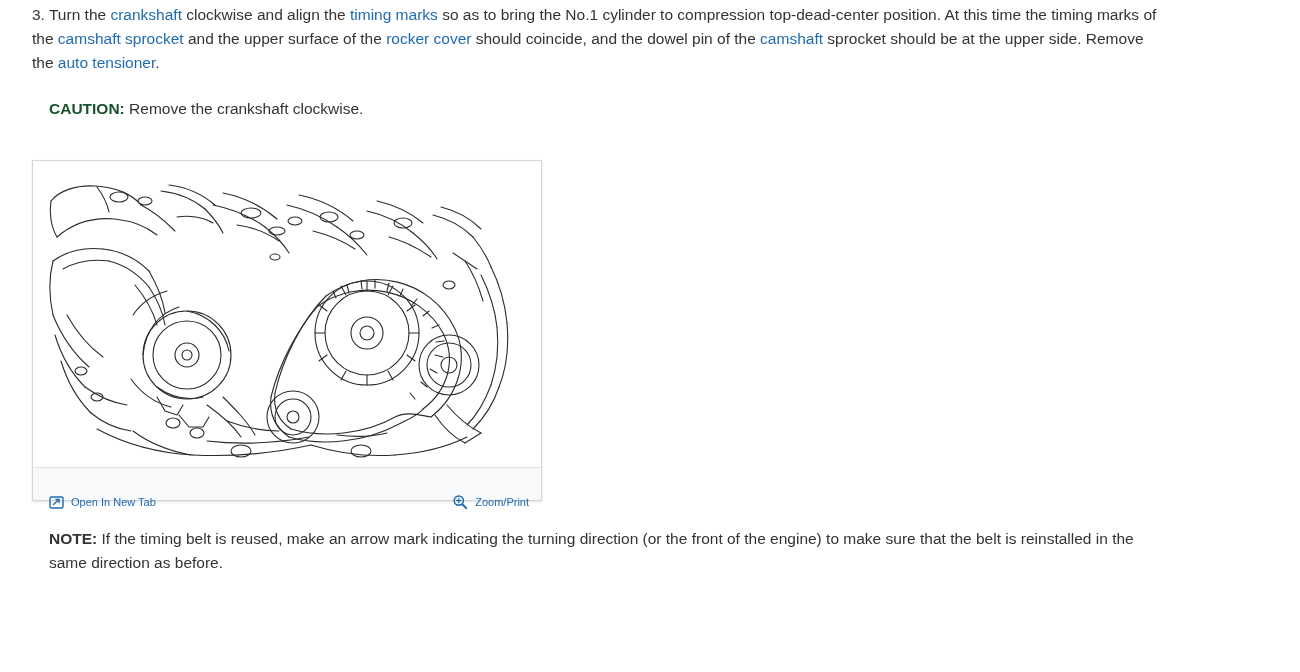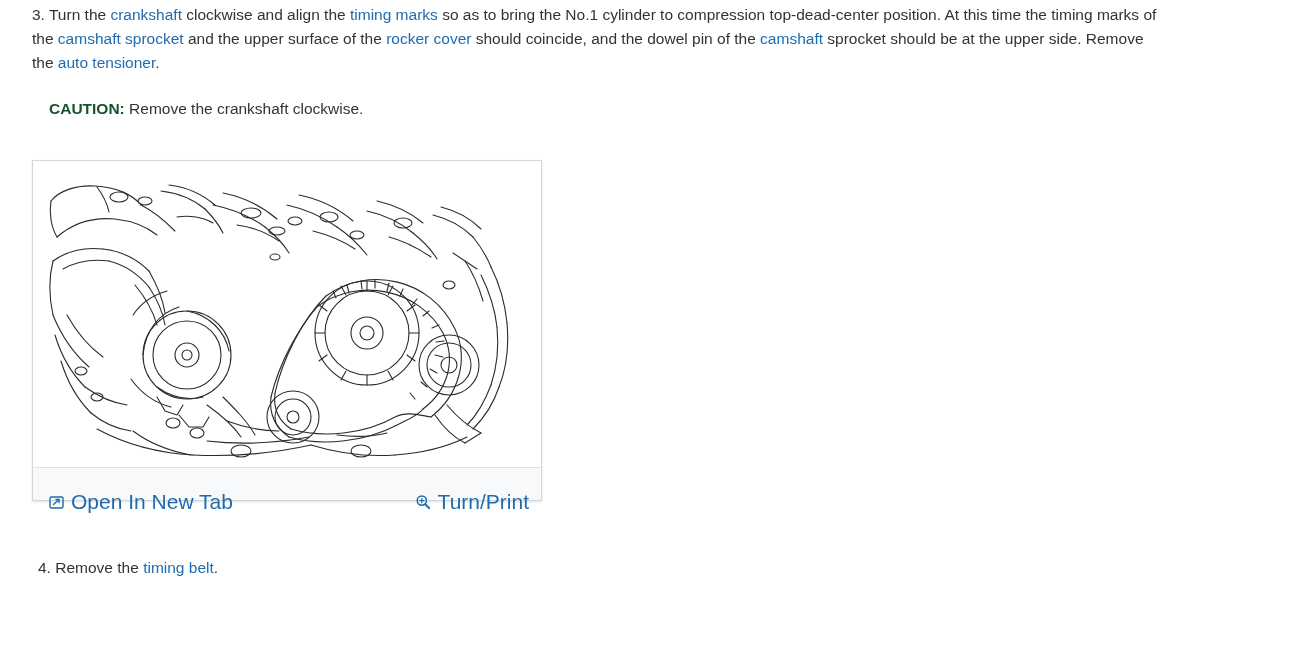--- a/index.html
+++ b/index.html
@@ -69,21 +69,21 @@
     align-items: center;
     justify-content: space-between;
     padding: 0 12px 0 16px;
     box-sizing: border-box;
   }
   .bar-link {
     display: flex;
     align-items: center;
     gap: 7px;
     color: #1f6bb0;
-    font-size: 21px;
+    font-size: 11px;
     cursor: pointer;
     text-decoration: none;
     margin-top: 36px;
   }
   .icon {
     display: inline-block;
     line-height: 0;
   }
   .step2 {
     margin: 55px 0 0 0;
@@ -270,24 +270,23 @@
         <span class="bar-label">Open In New Tab</span>
       </a>
       <a class="bar-link">
         <span class="icon">
           <svg width="16" height="16" viewBox="0 0 16 16" xmlns="http://www.w3.org/2000/svg">
             <circle cx="6.8" cy="6.6" r="4.6" fill="none" stroke="#1f6bb0" stroke-width="1.5"></circle>
             <path d="M10.3 10.2 L14.2 14.1" stroke="#1f6bb0" stroke-width="2" stroke-linecap="round"></path>
             <path d="M6.8 4.4 L6.8 8.8 M4.6 6.6 L9 6.6" stroke="#1f6bb0" stroke-width="1.2" stroke-linecap="round"></path>
           </svg>
         </span>
-        <span class="bar-label">Turn/Print</span>
+        <span class="bar-label">Zoom/Print</span>
       </a>
     </div>
   </div>
 
-  <p class="step2">
-    <span class="step-num">4.</span>
-    <span id="step4-text"><span>Remove the </span><a class="ref">timing belt</a><span>.</span></span>
+
+  <p class="note2">
+    <b>NOTE:</b><span> If the timing belt is reused, make an arrow mark indicating the turning direction (or the front of the engine) to make sure that the belt is reinstalled in the same direction as before.</span>
   </p>
 
-
 </div>
 
 </body></html>

